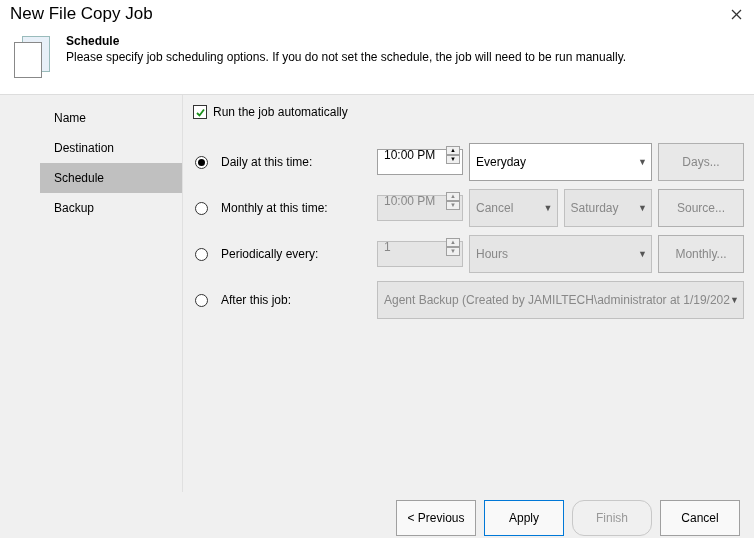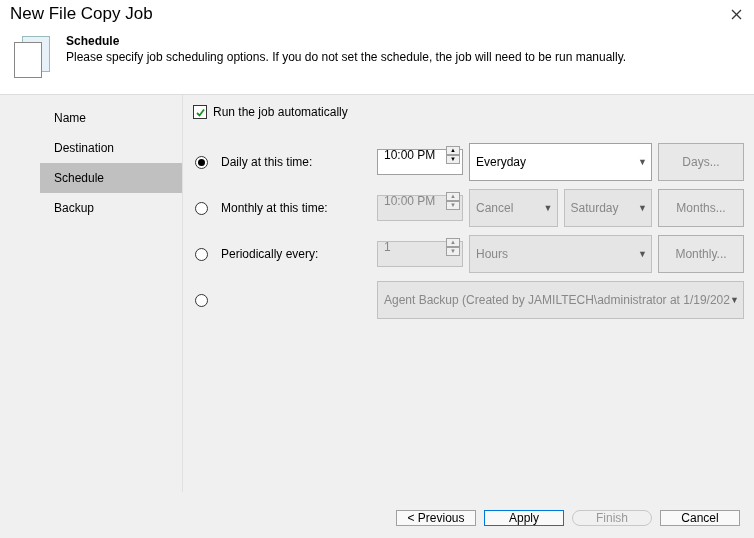--- a/index.html
+++ b/index.html
@@ -159,21 +159,21 @@
     height: 52px;
     display: flex;
     align-items: center;
     justify-content: flex-end;
     gap: 8px;
     padding: 0 14px;
     background: #f0f0f0;
   }
   .btn {
     min-width: 80px;
-    height: 16px;
+    height: 36px;
     border: 1px solid #a0a0a0;
     background: #f9f9f9;
     font-size: 12px;
     display:flex;align-items:center;justify-content:center;
     padding: 0 10px;
   }
   .btn.primary { border: 1.5px solid #0078d7; }
   .btn.disabled { color: #999; border-color:#c8c8c8; background:#f0f0f0;border-radius:12px; }
 </style>
 </head>
@@ -249,38 +249,39 @@
       <div class="twocol">
         <div class="combo disabled">
           <span>Cancel</span>
           <span class="chev">▼</span>
         </div>
         <div class="combo disabled">
           <span>Saturday</span>
           <span class="chev">▼</span>
         </div>
       </div>
-      <div class="btn-small">Months...</div>
+      <div class="btn-small">Source...</div>
 
       <div class="radio"></div>
       <div class="field-label">Periodically every:</div>
       <div class="num-input disabled">
         <span>1</span>
         <div class="spinner">
             <div>▲</div>
             <div>▼</div>
           </div>
       </div>
       <div class="combo disabled">
         <span>Hours</span>
         <span class="chev">▼</span>
       </div>
       <div class="btn-small">Monthly...</div>
 
       <div class="radio"></div>
+      <div class="field-label">After this job:</div>
       <div class="combo disabled after-combo">
         <span style="white-space:nowrap;overflow:hidden;text-overflow:clip;">Agent Backup (Created by JAMILTECH\administrator at 1/19/2023 2:1</span>
         <span class="chev">▼</span>
       </div>
     </div>
   </div>
 </div>
 
 <div class="footer">
   <div class="btn">&lt; Previous</div>

